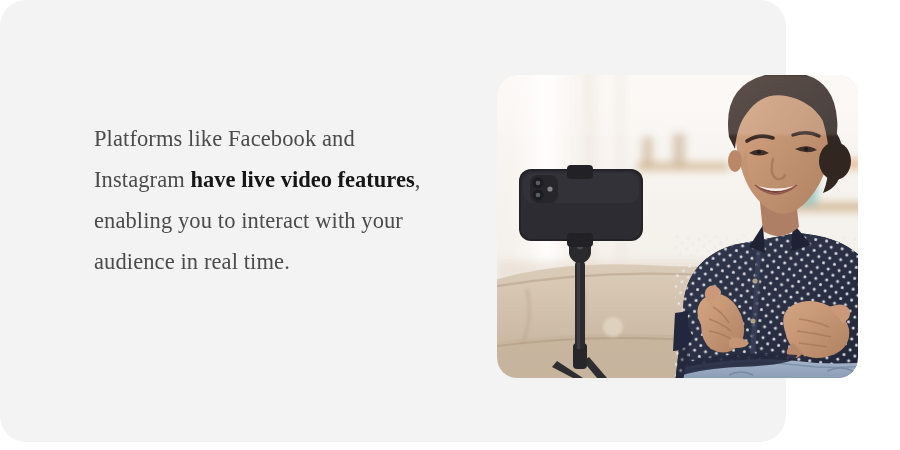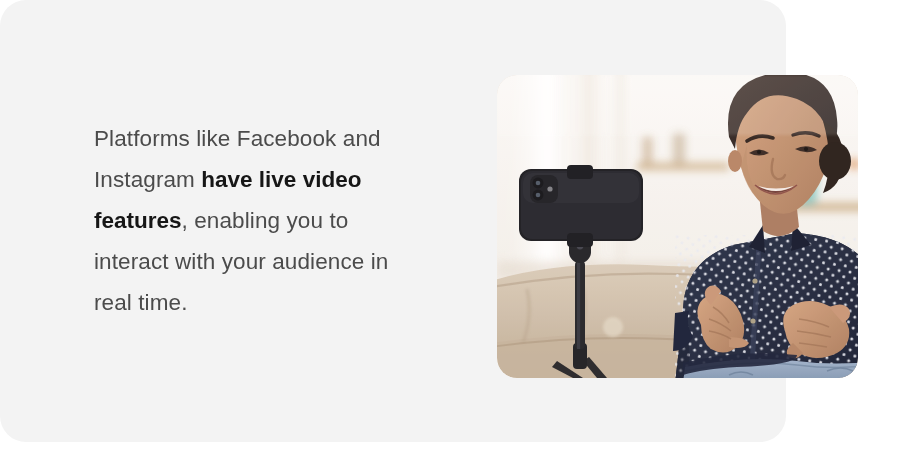--- a/index.html
+++ b/index.html
@@ -2,21 +2,21 @@
 <html><head>
 <meta charset="utf-8">
 <style>
   * { margin:0; padding:0; box-sizing:border-box; }
   html, body {
     width:900px; height:450px;
     background:#ffffff;
     font-family:"Liberation Sans", sans-serif;
     overflow:hidden;
   }
-  #stage { position:relative; width:900px; height:450px; background:#fff; }
+  #stage { position:relative; width:900px; height:450px; background:#fff;font-family:Liberation Serif, serif; }
 
   
   .bg-panel{
     position:absolute; left:0; top:0; width:786px; height:442px;
     background:#f3f3f3; border-radius:26px;
   }
 
   
   .copy{
     position:absolute; left:94px; top:118px; width:330px;

